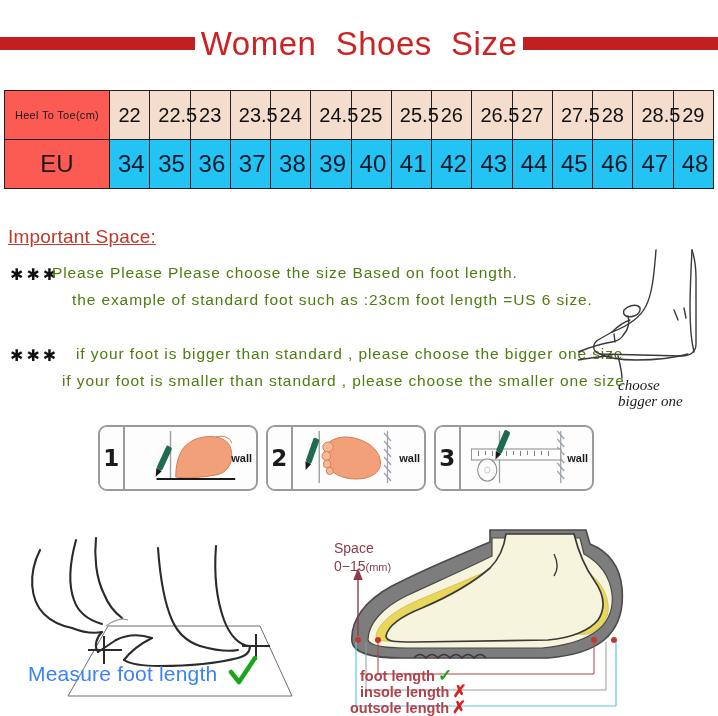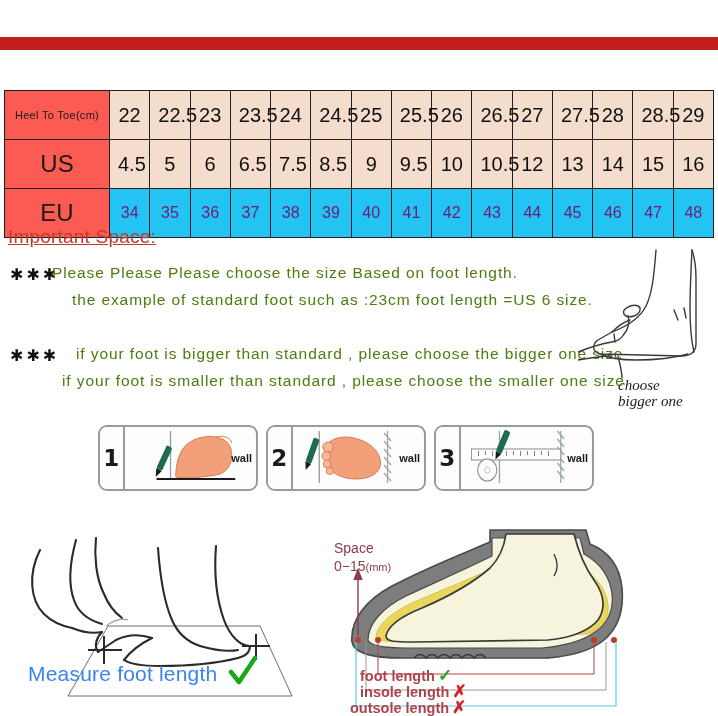--- a/index.html
+++ b/index.html
@@ -69,22 +69,22 @@
   .rowhead.big {
     font-size: 24px;
   }
   .cell-beige {
     background: #f4ddcc;
     font-size: 20px;
     color: #101010;
   }
   .cell-cyan {
     background: #23c3f3;
-    font-size: 16px;
-    color: #701a75;
+    font-size: 24px;
+    color: #0f172a;
   }
 
   
   #notice-heading {
     position: absolute;
     left: 8px; top: 226px;
     font-size: 19px;
     color: #c0392b;
     text-decoration: underline;
     letter-spacing: .2px;
@@ -225,20 +225,21 @@
     margin-left: 3px;
   }
   .mark.ok { color: #1aa61a; }
   .mark.no { color: #d62222; }
 </style>
 </head>
 <body>
 
 <div id="title-bar">
   <div class="title-rule"></div>
+  <div id="title-text">Women  Shoes  Size</div>
   <div class="title-rule"></div>
 </div>
 
 <table id="size-table">
   <tbody>
       <tr>
     <td class="rowhead small">Heel To Toe(cm)</td>
     <td class="cell-beige">22</td>
     <td class="cell-beige">22.5</td>
     <td class="cell-beige">23</td>
@@ -249,38 +250,20 @@
     <td class="cell-beige">25.5</td>
     <td class="cell-beige">26</td>
     <td class="cell-beige">26.5</td>
     <td class="cell-beige">27</td>
     <td class="cell-beige">27.5</td>
     <td class="cell-beige">28</td>
     <td class="cell-beige">28.5</td>
     <td class="cell-beige">29</td>
   </tr>
   <tr>
-    <td class="rowhead big">US</td>
-    <td class="cell-beige">4.5</td>
-    <td class="cell-beige">5</td>
-    <td class="cell-beige">6</td>
-    <td class="cell-beige">6.5</td>
-    <td class="cell-beige">7.5</td>
-    <td class="cell-beige">8.5</td>
-    <td class="cell-beige">9</td>
-    <td class="cell-beige">9.5</td>
-    <td class="cell-beige">10</td>
-    <td class="cell-beige">10.5</td>
-    <td class="cell-beige">12</td>
-    <td class="cell-beige">13</td>
-    <td class="cell-beige">14</td>
-    <td class="cell-beige">15</td>
-    <td class="cell-beige">16</td>
-  </tr>
-  <tr>
     <td class="rowhead big">EU</td>
     <td class="cell-cyan">34</td>
     <td class="cell-cyan">35</td>
     <td class="cell-cyan">36</td>
     <td class="cell-cyan">37</td>
     <td class="cell-cyan">38</td>
     <td class="cell-cyan">39</td>
     <td class="cell-cyan">40</td>
     <td class="cell-cyan">41</td>
     <td class="cell-cyan">42</td>

